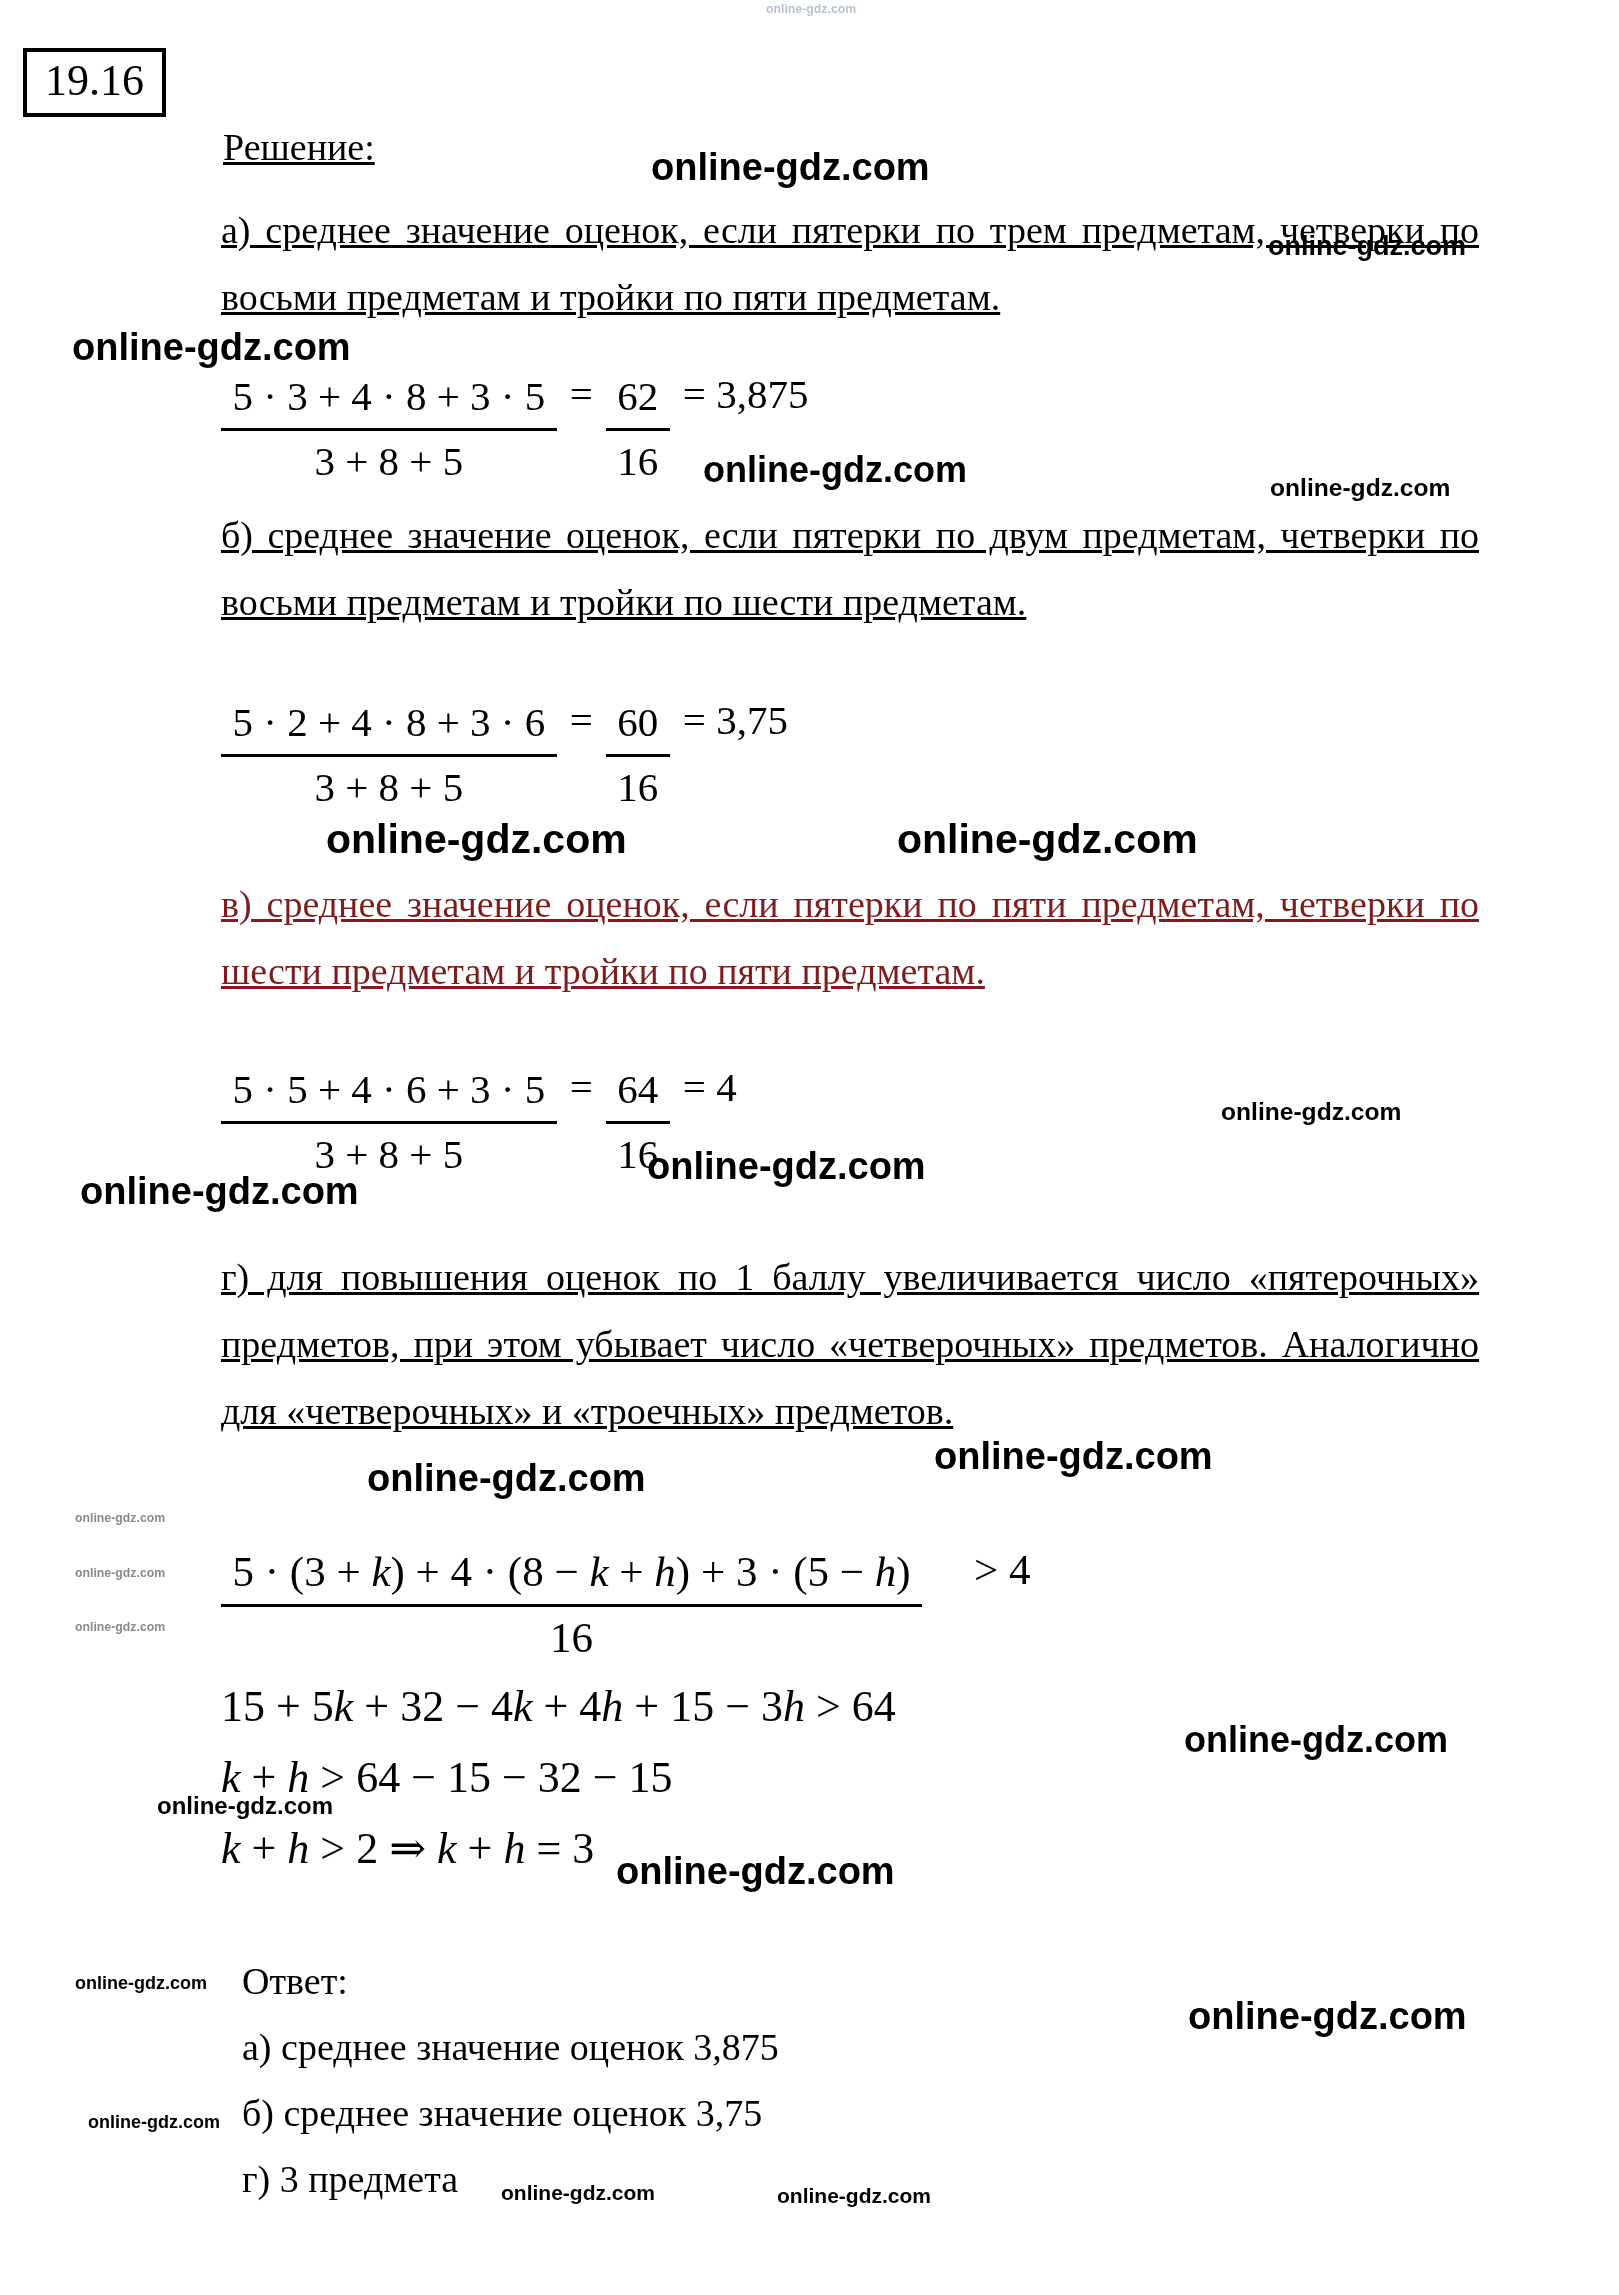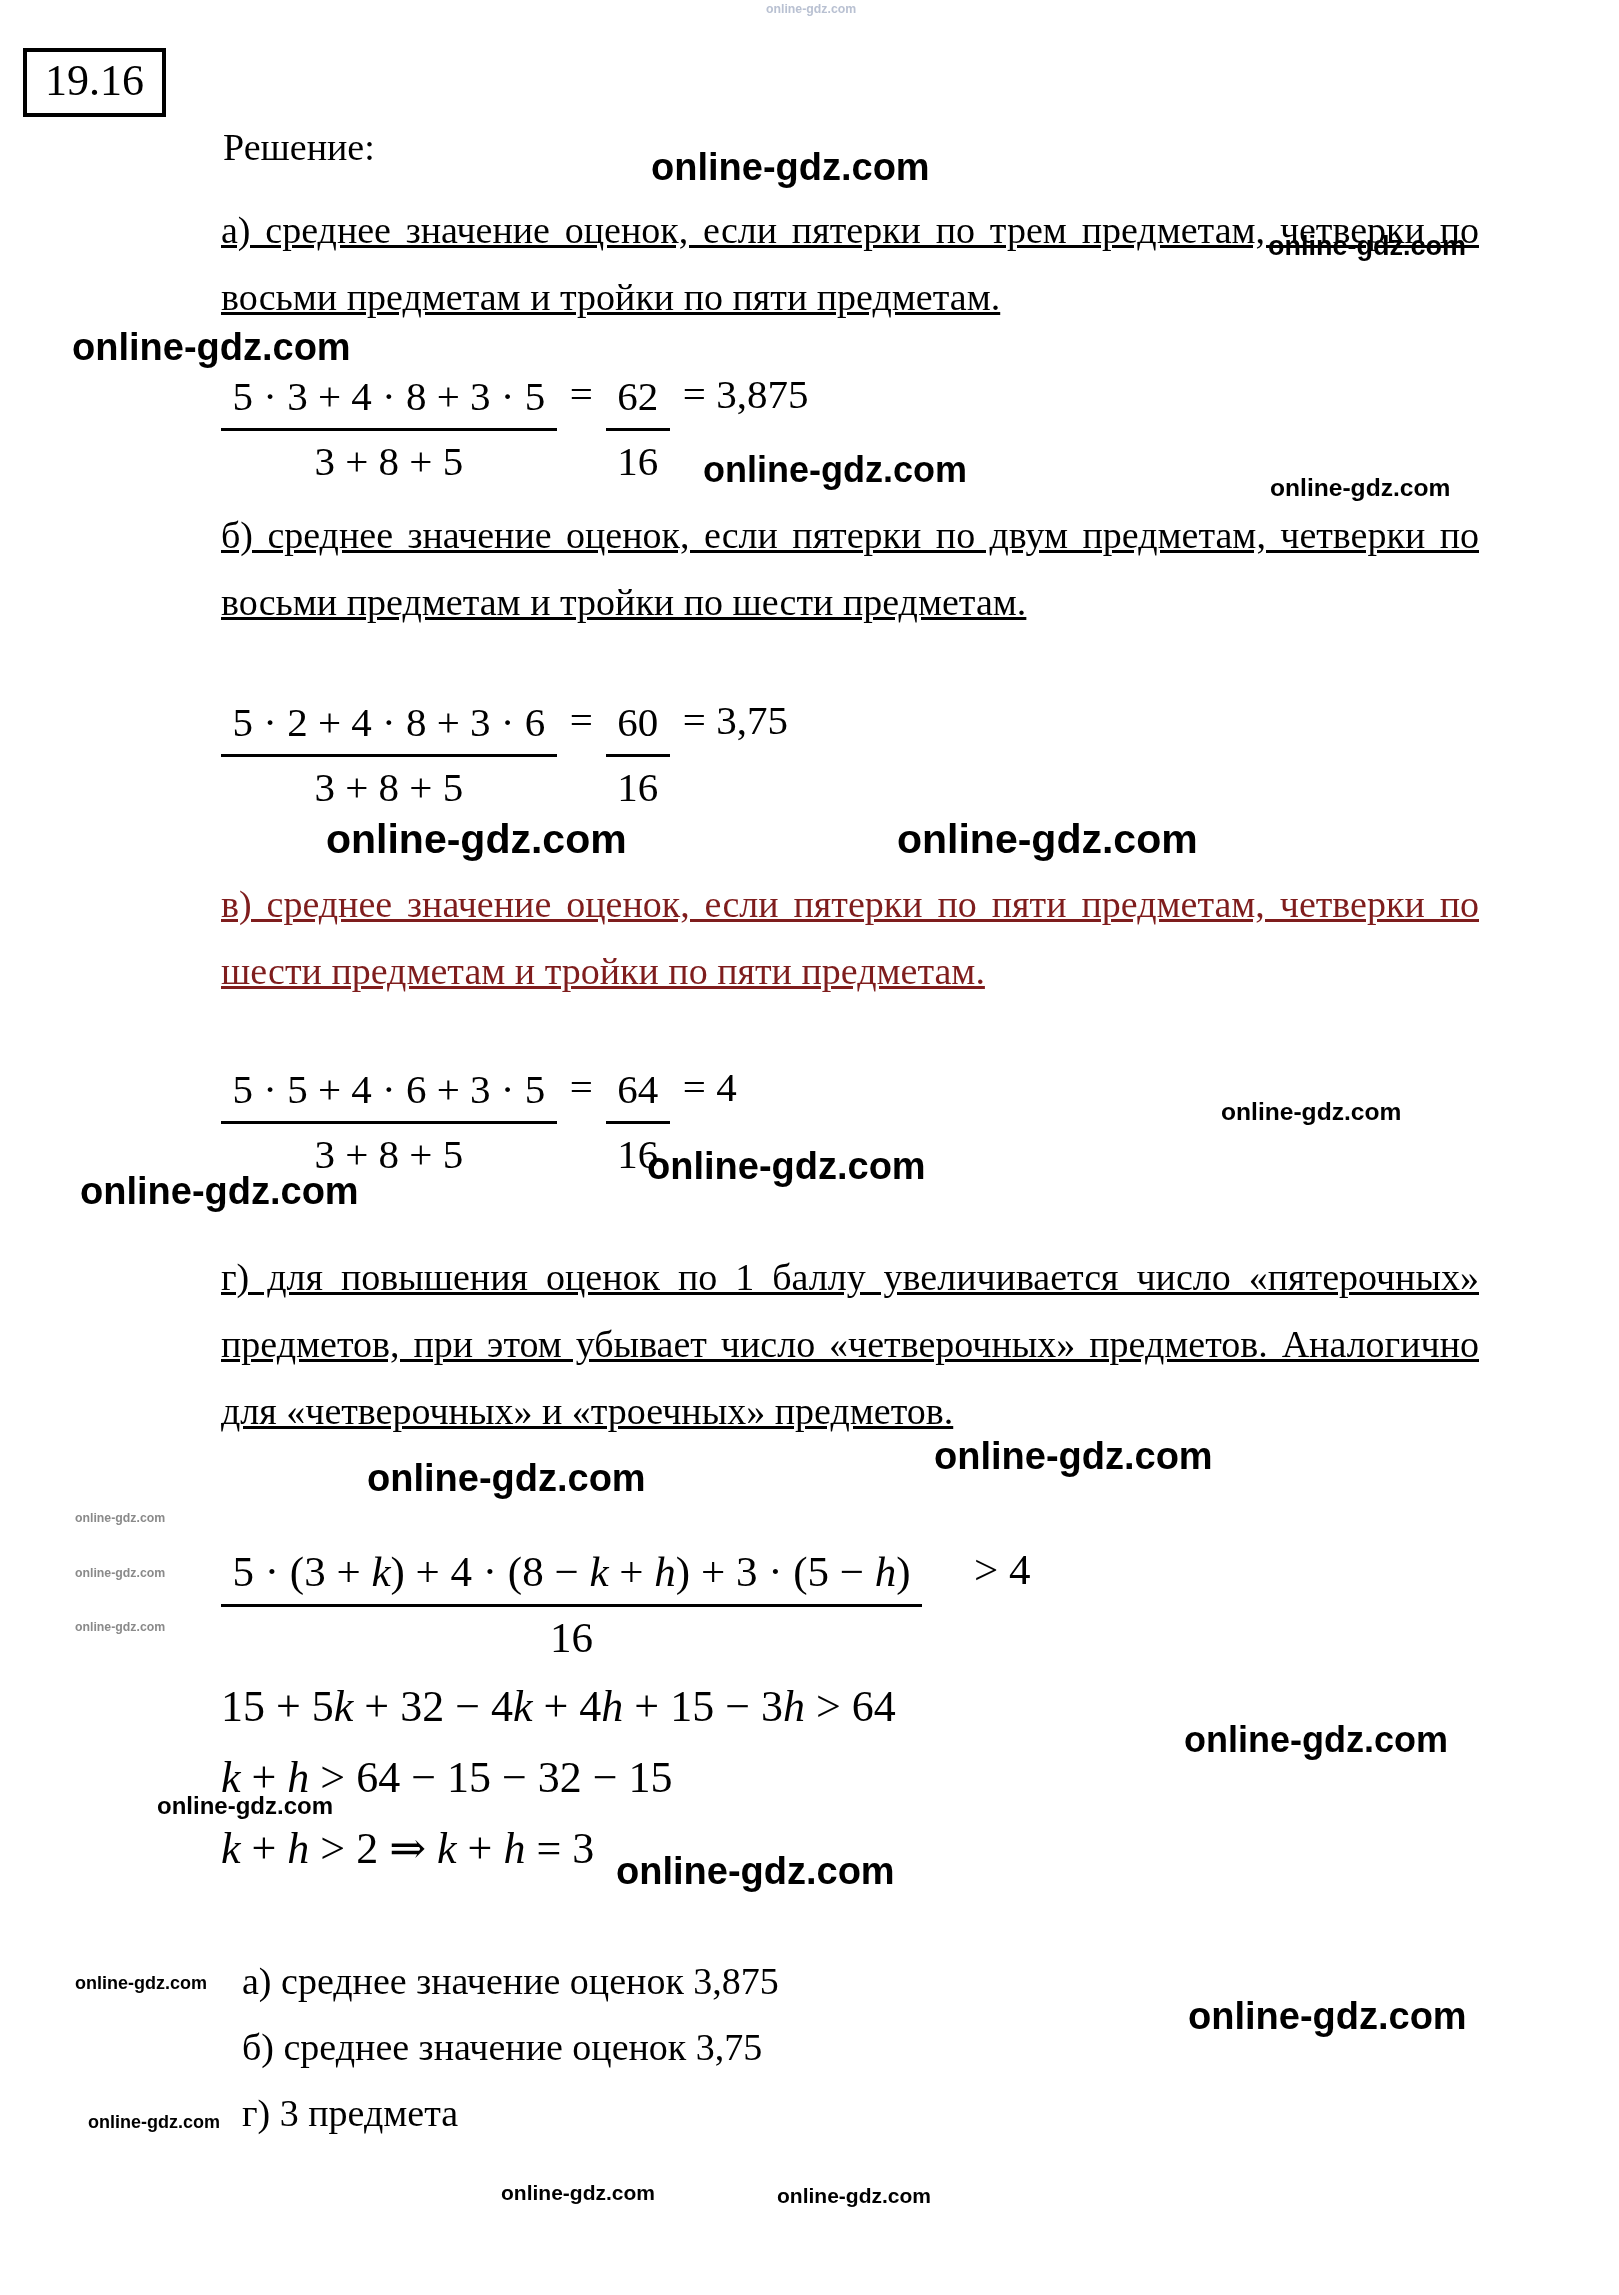--- a/index.html
+++ b/index.html
@@ -72,21 +72,21 @@
     line-height:66px;
   }
 </style>
 </head>
 <body>
 
 <div class="problem-box">
   <span>19.16</span>
 </div>
 
-<div class="label" style="left:223px; top:125px;">Решение:</div>
+<div class="label" style="left:223px; top:125px;text-decoration:underline;">Решение:</div>
 
 <div class="para" style="top:197px;">а) среднее значение оценок, если пятерки по трем предметам, четверки по восьми предметам и тройки по пяти предметам.</div>
 
 <div class="frac-row" style="left:221px; top:370px;">
   <span class="frac">
     <span class="num">5 · 3 + 4 · 8 + 3 · 5</span>
     <span class="den">3 + 8 + 5</span>
   </span>
   <span class="op">=</span>
   <span class="frac">
@@ -134,20 +134,21 @@
     <span class="den">16</span>
   </span>
   <span class="op">&gt; 4</span>
 </div>
 
 <div class="eqline" style="top:1681px;">15 + 5<i>k</i> + 32 − 4<i>k</i> + 4<i>h</i> + 15 − 3<i>h</i> &gt; 64</div>
 <div class="eqline" style="top:1752px;"><i>k</i> + <i>h</i> &gt; 64 − 15 − 32 − 15</div>
 <div class="eqline" style="top:1822px;"><i>k</i> + <i>h</i> &gt; 2 ⇒ <i>k</i> + <i>h</i> = 3</div>
 
 <div class="answer-block">
+  <div>Ответ:</div>
   <div>а) среднее значение оценок 3,875</div>
   <div>б) среднее значение оценок 3,75</div>
   <div>г) 3 предмета</div>
 </div>
 
 <span class="wm faint" style="left:766px; top:1.6px; font-size:12.3px;">online-gdz.com</span>
 <span class="wm" style="left:651px; top:146px; font-size:38px;">online-gdz.com</span>
 <span class="wm" style="left:1268px; top:231px; font-size:27px;">online-gdz.com</span>
 <span class="wm" style="left:72px; top:326px; font-size:38px;">online-gdz.com</span>
 <span class="wm" style="left:703px; top:449px; font-size:36px;">online-gdz.com</span>

